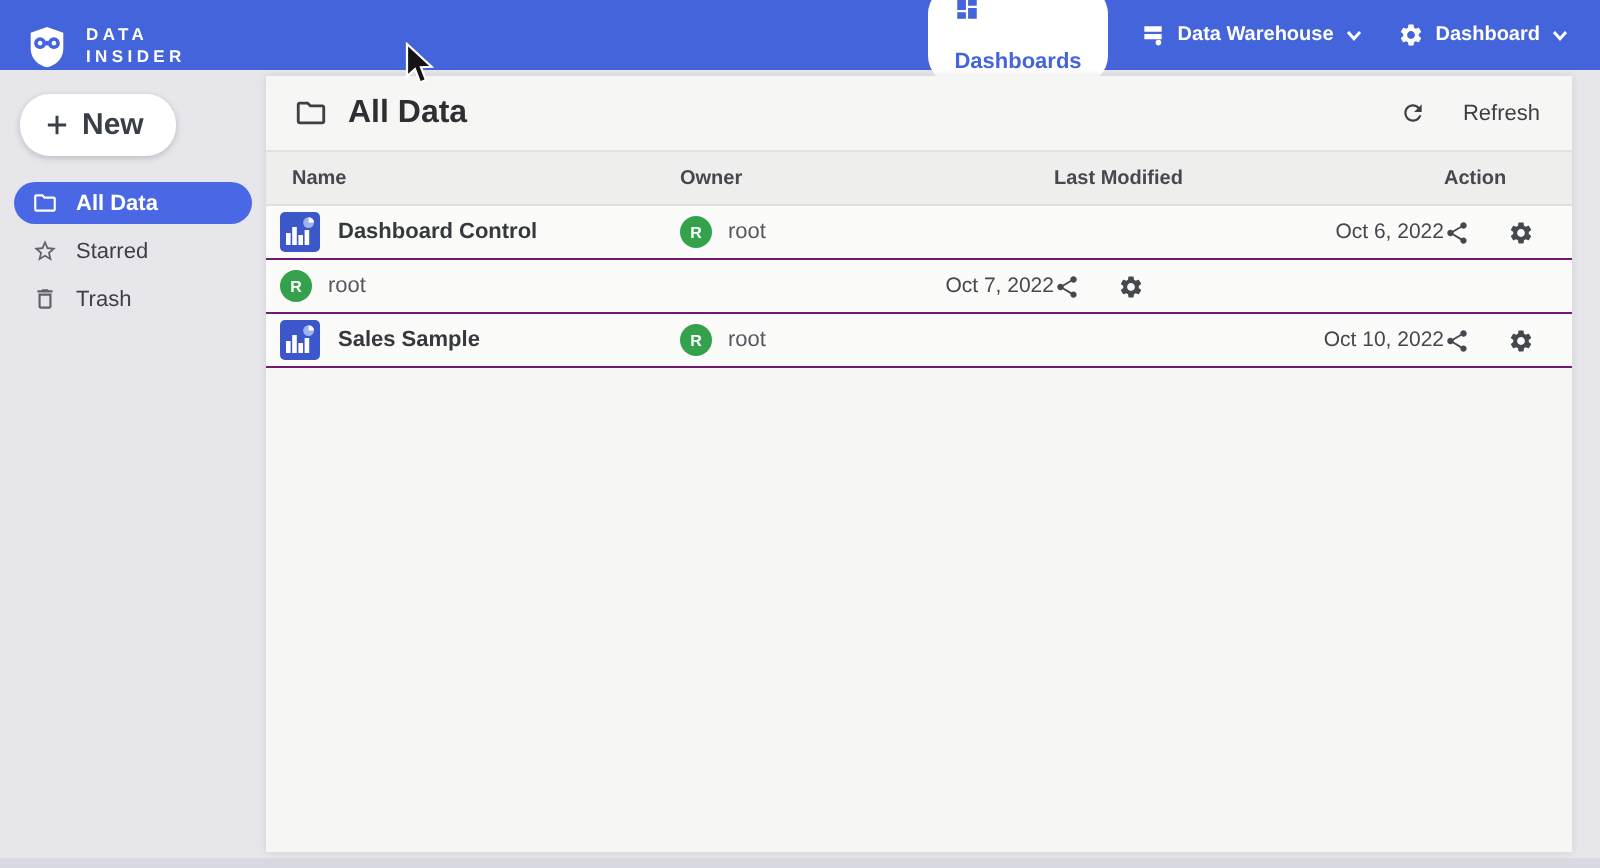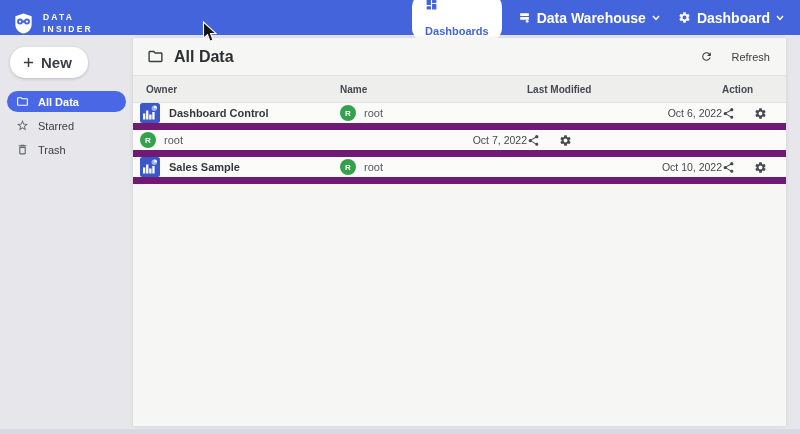--- a/index.html
+++ b/index.html
@@ -9,31 +9,31 @@
     background:#e6e6eb;
     position:relative;
   }
   
   .topbar {
     position:absolute; top:0; left:0; right:0; height:35px;
     background:#4464DB;
     display:flex; align-items:center; justify-content:space-between;
     padding:0 14px 0 12px;
   }
-  .brand { display:flex; align-items:flex-end; gap:8px;margin-top:12px; }
+  .brand { display:flex; align-items:flex-start; gap:8px;margin-top:12px; }
   .brand-text { color:#fff; font-size:8.5px; font-weight:bold; letter-spacing:2.2px; line-height:1.35; }
   .topnav { display:flex; align-items:center; gap:14px; }
   .nav-pill {
     background:#fff; color:#4464DB; border:none; border-radius:14px;
     padding:5px 13px; display:inline-flex; align-items:flex-start; gap:14px;
     font-family:inherit; font-size:11px; font-weight:bold; cursor:pointer;flex-direction:column;
   }
   .nav-item {
     background:none; border:none; color:#fff; font-family:inherit;
-    font-size:14px; font-weight:bold; display:inline-flex; align-items:center; gap:6px;
+    font-size:10px; font-weight:bold; display:inline-flex; align-items:center; gap:6px;
     cursor:pointer; padding:4px 2px;
   }
   .nav-item svg, .nav-pill svg { flex:0 0 auto; }
 
   
   .sidebar { position:absolute; top:35px; left:0; width:133px; bottom:0; padding:12px 7px 0 7px; }
   .new-btn {
     background:#fff; border:none; border-radius:15px; padding:7px 16px 7px 13px;
     font-family:inherit; font-size:15px; font-weight:bold; color:#3a3f47;
     display:inline-flex; align-items:center; gap:7px; cursor:pointer;
@@ -63,21 +63,21 @@
     display:inline-flex; align-items:center; gap:18px; font-size:11px; color:#3c4043;
   }
   
   .thead {
     height:27px; background:#eeeeec; border-bottom:1px solid #e0e0de;
     display:grid; grid-template-columns:194px 187px 195px 1fr;
     align-items:center; padding-left:13px;
     font-size:10px; font-weight:bold; color:#45484e;
   }
   .trow {
-    height:27px; background:#fbfbf9; border-bottom:7px solid #701a75;
+    height:27px; background:#fbfbf9; border-bottom:1px solid #701a75;
     display:grid; grid-template-columns:200px 187px 195px 1fr;
     align-items:center; padding-left:7px; cursor:pointer;
   }
   .name-cell { display:flex; align-items:center; gap:9px; font-size:11px; font-weight:bold; color:#35383d; }
   .file-ic { width:20px; height:20px; display:inline-flex; }
   .owner-cell { display:flex; align-items:center; gap:8px; font-size:11px; color:#55585e; }
   .avatar {
     width:16px; height:16px; border-radius:50%; background:#34A24C; color:#fff;
     font-size:8px; font-weight:bold; display:flex; align-items:center; justify-content:center;
   }
@@ -181,22 +181,22 @@
     </div>
     <button class="refresh-btn">
       <svg width="13" height="13" viewBox="0 0 24 24" fill="#3c4043">
         <path d="M17.65 6.35C16.2 4.9 14.21 4 12 4c-4.42 0-7.99 3.58-7.99 8s3.57 8 7.99 8c3.73 0 6.84-2.55 7.73-6h-2.08c-.82 2.33-3.04 4-5.65 4-3.31 0-6-2.69-6-6s2.69-6 6-6c1.66 0 3.14.69 4.22 1.78L13 11h7V4l-2.35 2.35z"></path>
       </svg>
       <span>Refresh</span>
     </button>
   </div>
 
   <div class="thead">
+    <span>Name</span>
     <span>Owner</span>
-    <span>Name</span>
     <span>Last Modified</span>
     <span>Action</span>
   </div>
 
   <div>
   <div class="trow">
     <div class="name-cell">
       <span class="file-ic" style="display: inline-flex;">
         <svg width="20" height="20" viewBox="0 0 20 20">
           <rect width="20" height="20" rx="2.5" fill="#3B57C9"></rect>

